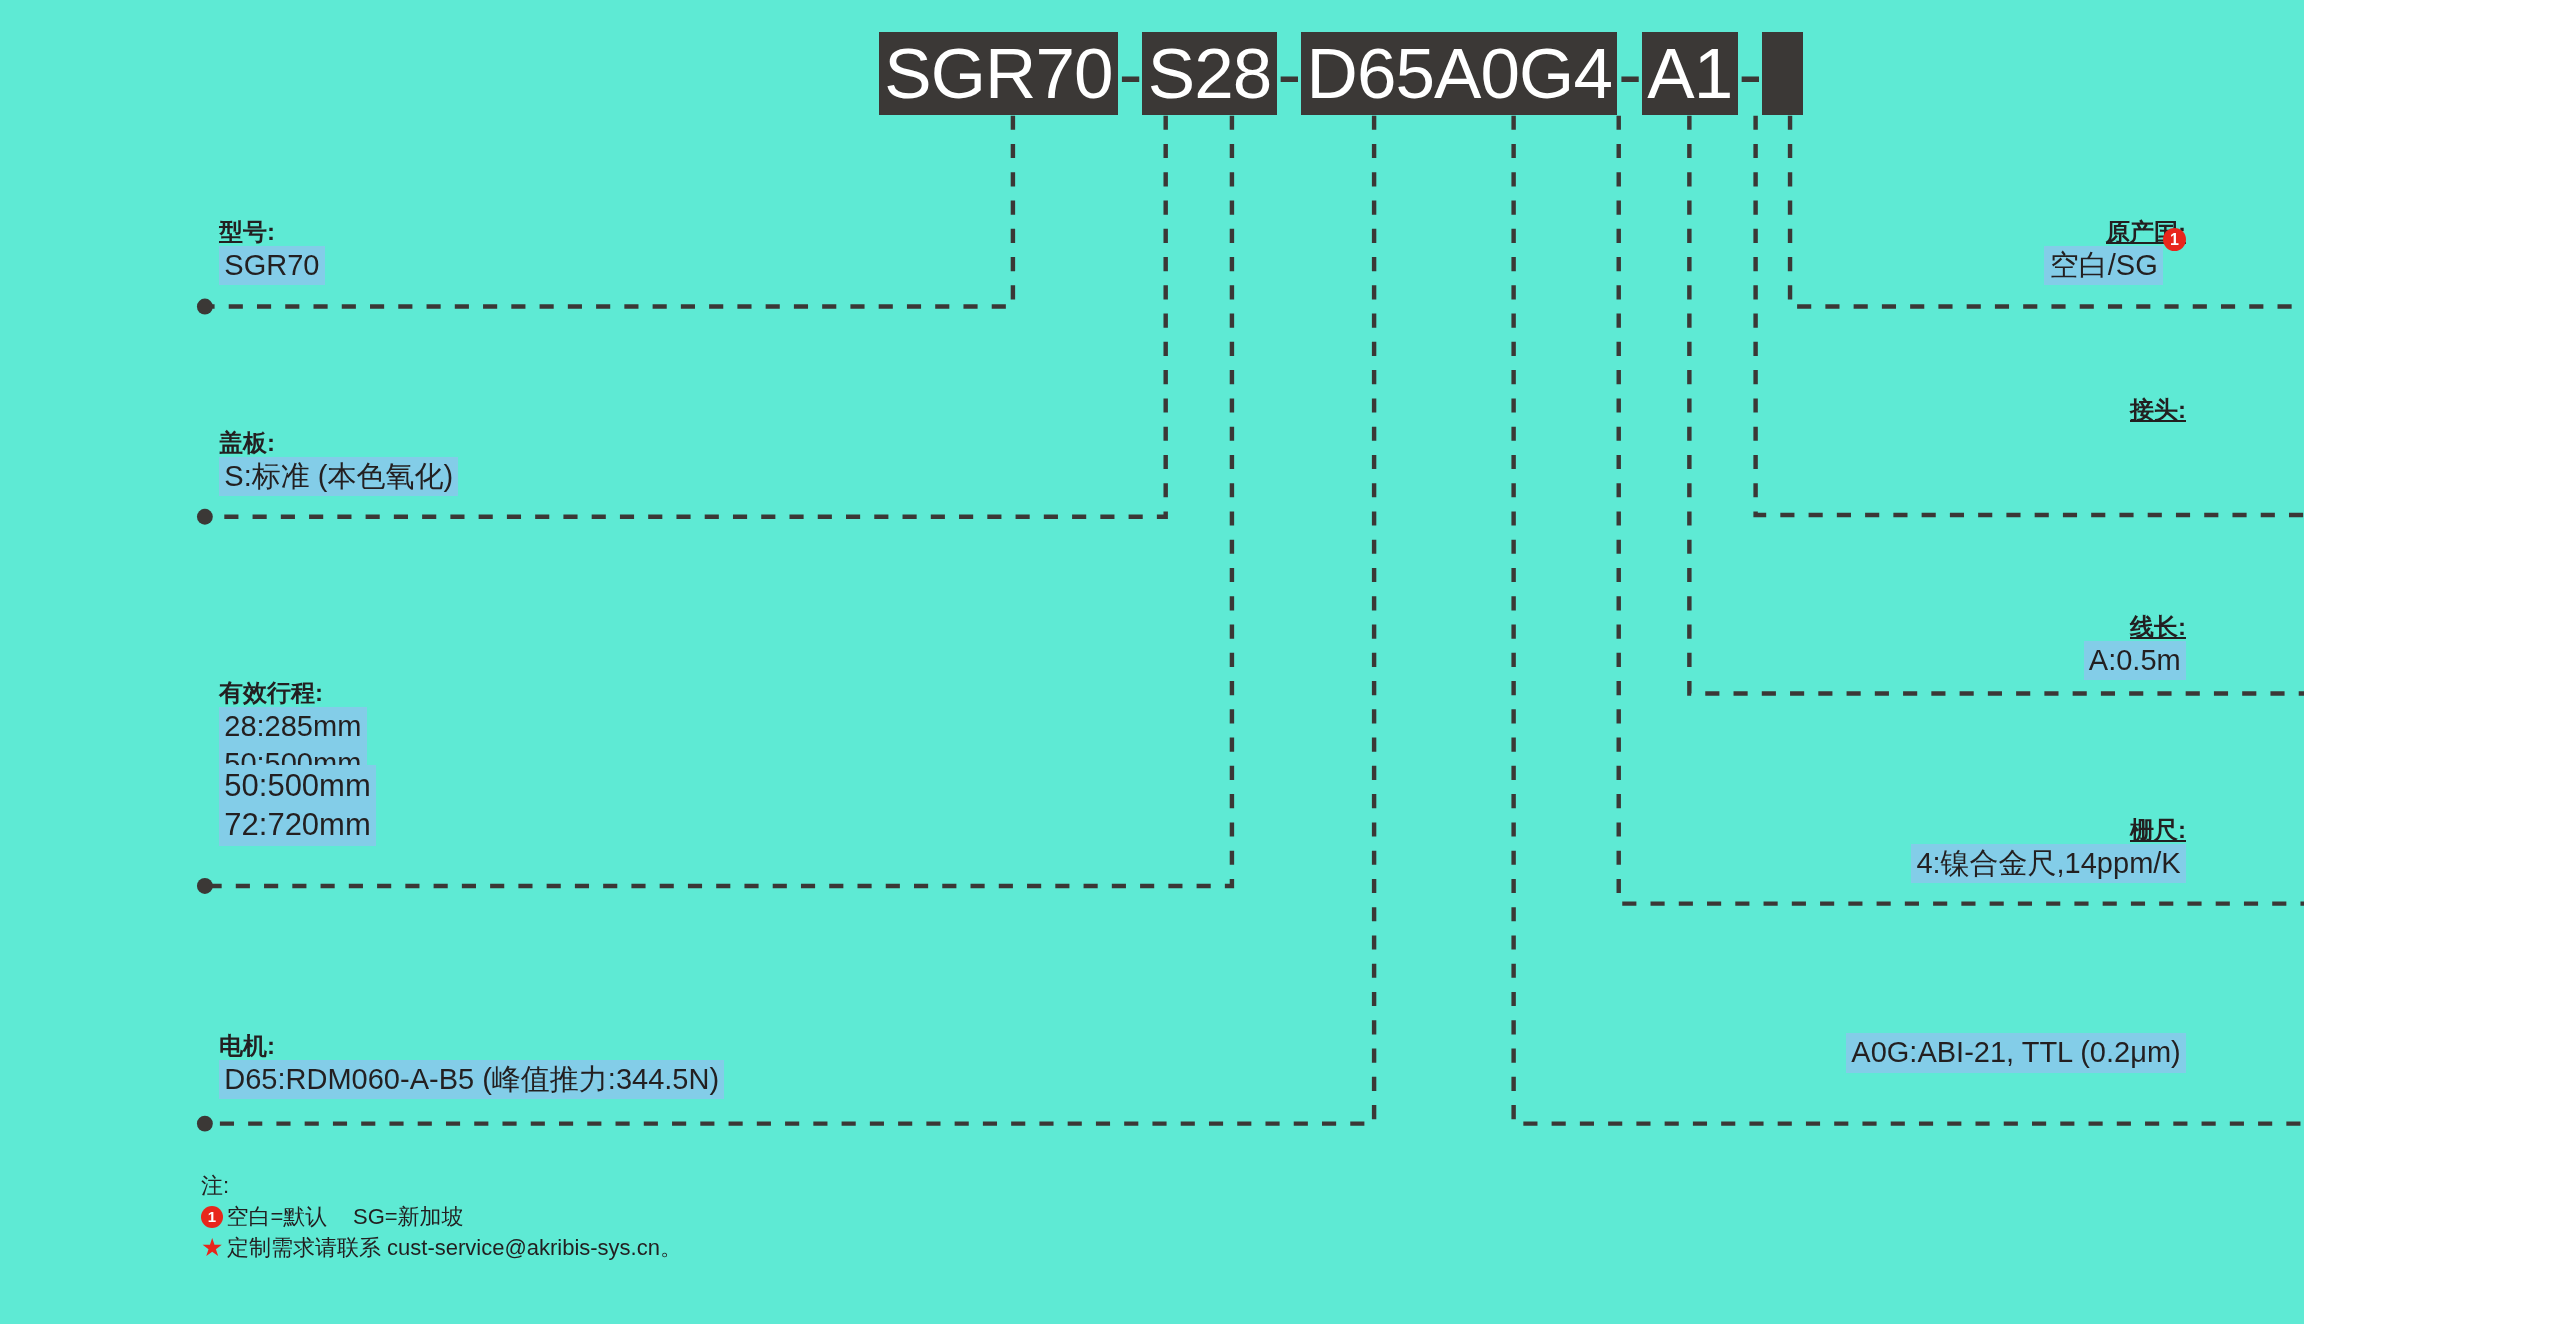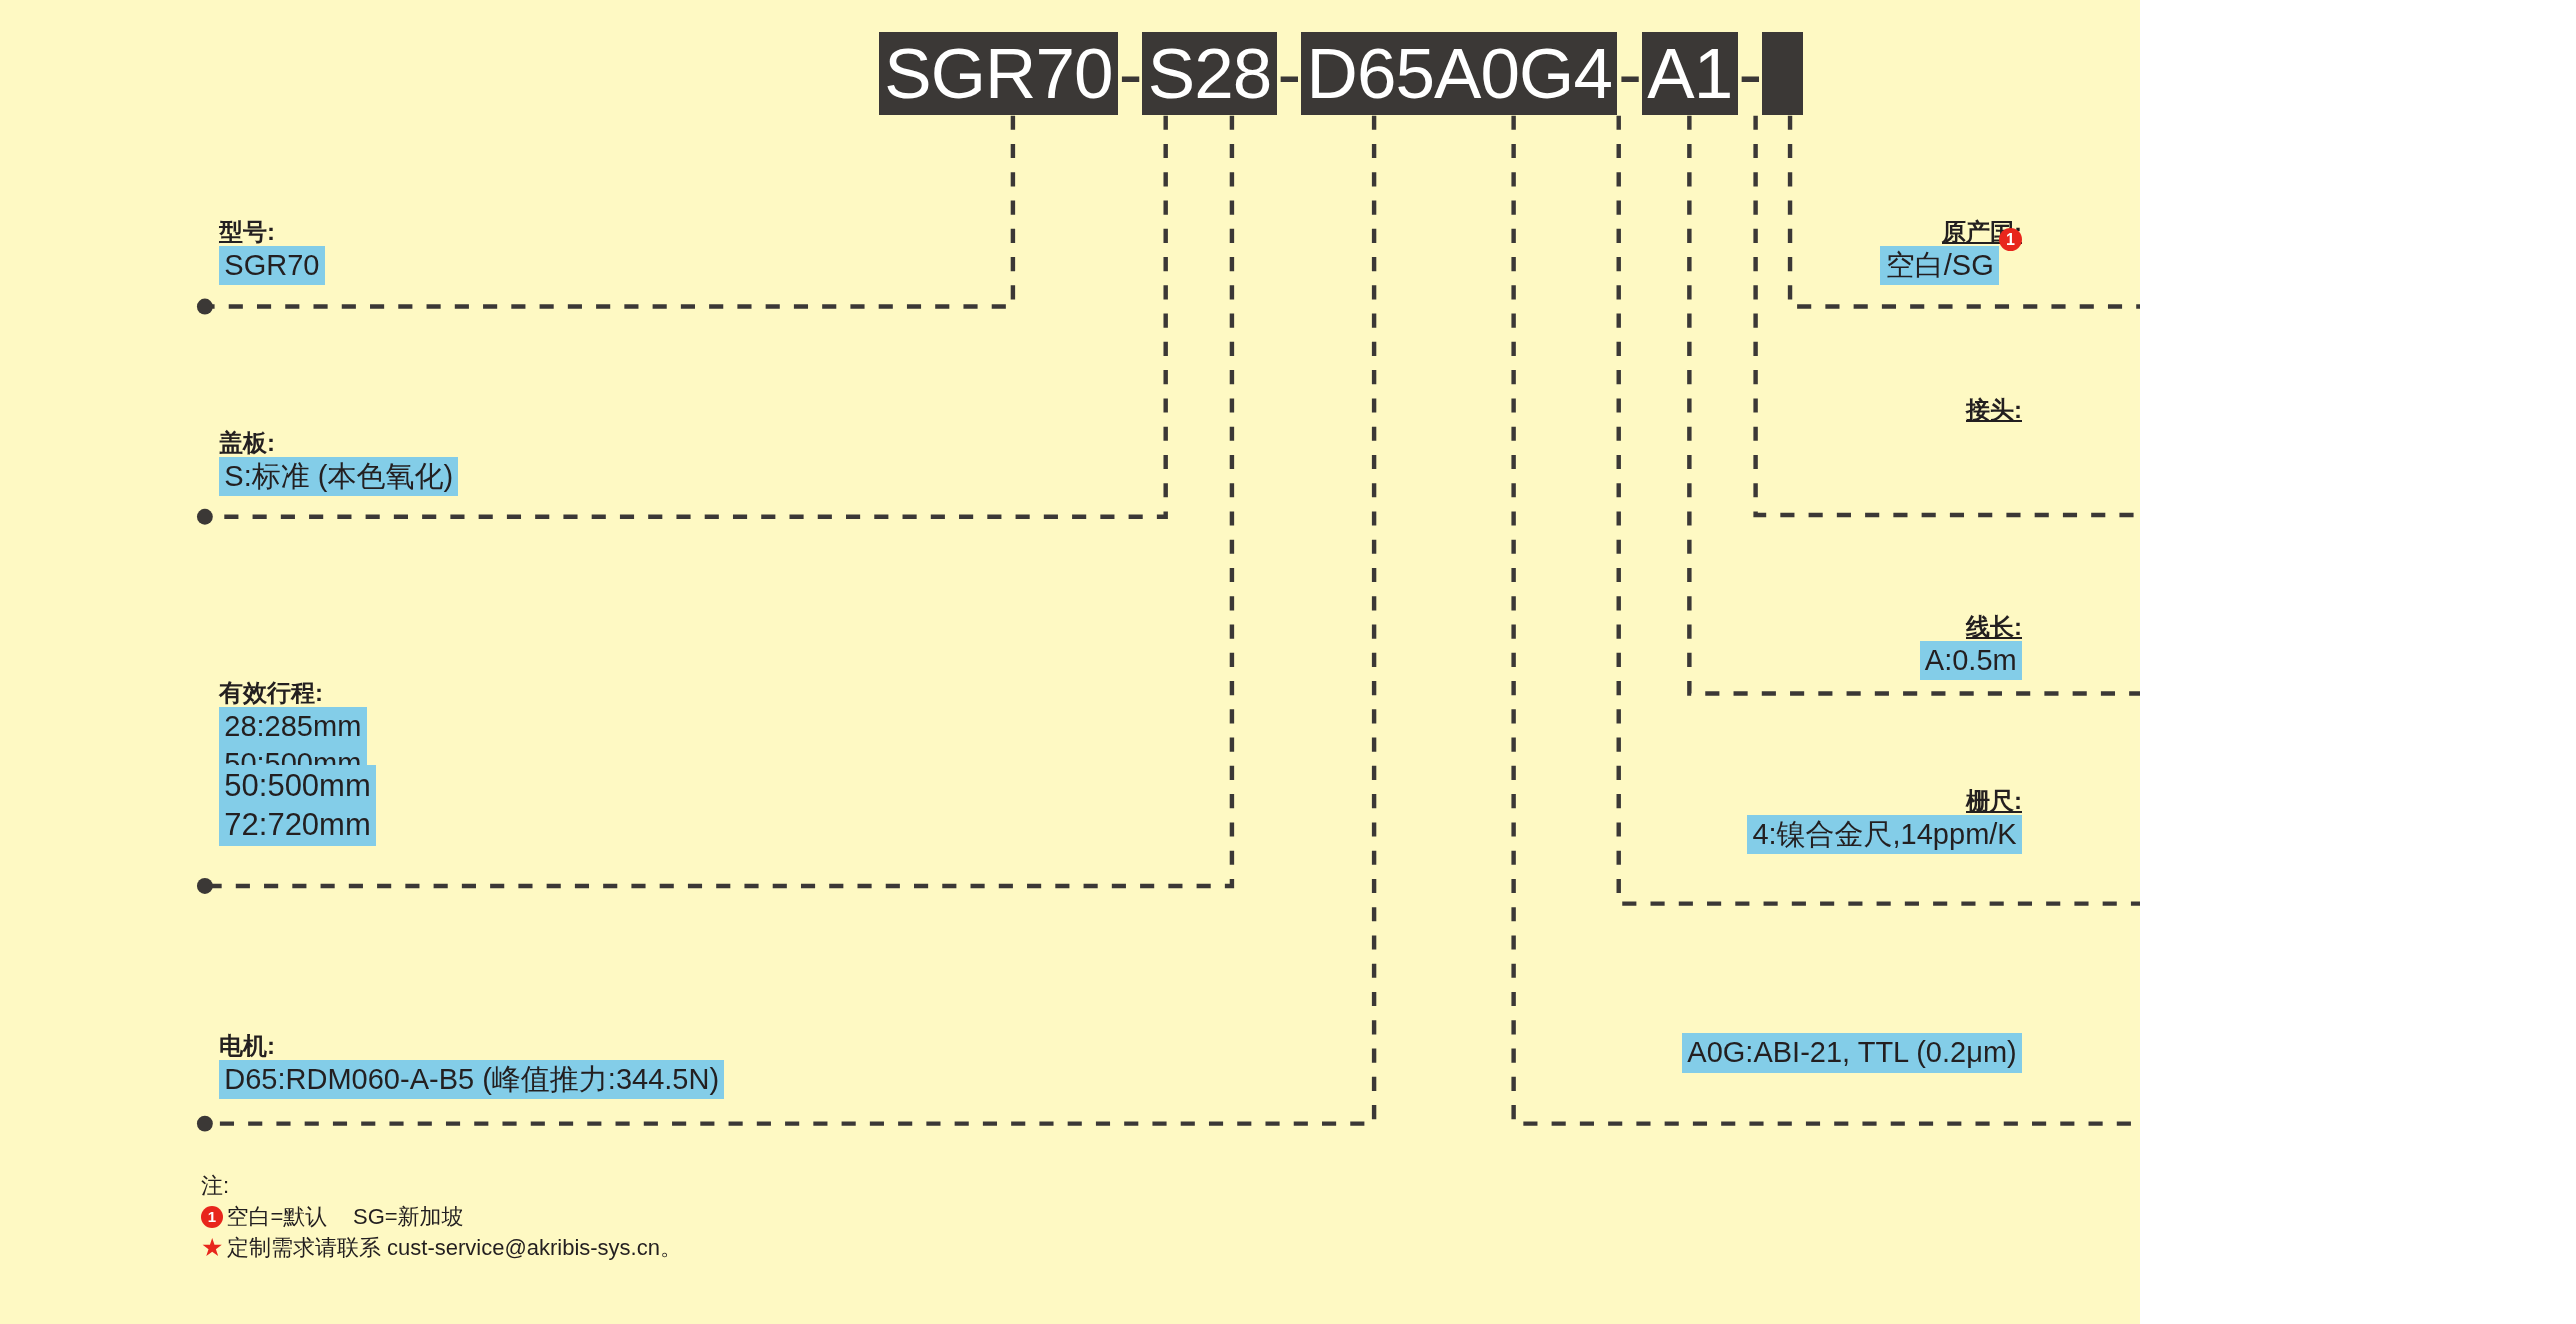--- a/index.html
+++ b/index.html
@@ -7,23 +7,23 @@
     padding: 0;
     background: #ffffff;
   }
   body {
     font-family: "Liberation Sans", "DejaVu Sans", sans-serif;
     color: #231f20;
   }
 
   #stage {
     position: relative;
-    width: 2140px;
+    width: 2304px;
     height: 1325px;
-    background: #fef9c3;
+    background: #5eead4;
     overflow: hidden;
   }
 
   
   #code-strip {
     position: absolute;
     left: 879px;
     top: 32px;
     height: 83px;
     display: flex;
@@ -251,21 +251,21 @@
 
   <div class="callout right" style="right:118px; top:397px;">
     <div class="title">接头:</div>
   </div>
 
   <div class="callout right" style="right:118px; top:608px;margin-top:6px;">
     <div class="title">线长:</div>
     <div><span class="valbox">A:0.5m</span></div>
   </div>
 
-  <div class="callout right" style="right:118px; top:788px;">
+  <div class="callout right" style="right:118px; top:817px;">
     <div class="title">栅尺:</div>
     <div><span class="valbox">4:镍合金尺,14ppm/K</span></div>
   </div>
 
   <div class="callout right" style="right:118px; top:1033px;">
     <div><span class="valbox">A0G:ABI-21, TTL (0.2μm)</span></div>
   </div>
 
   <div id="notes">
     <div class="note-head">注:</div>

